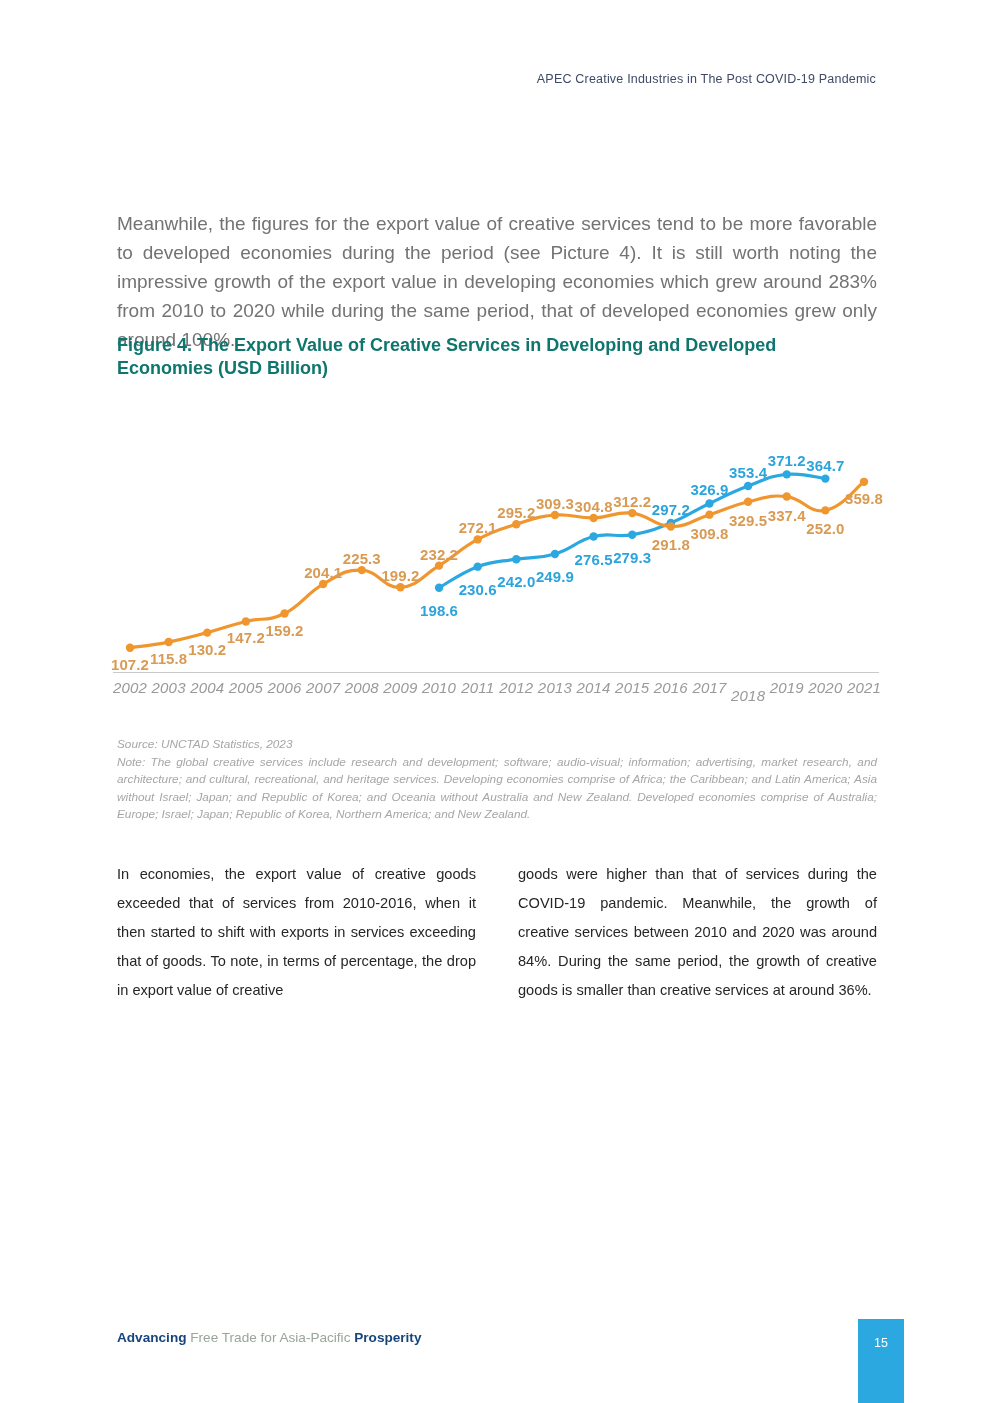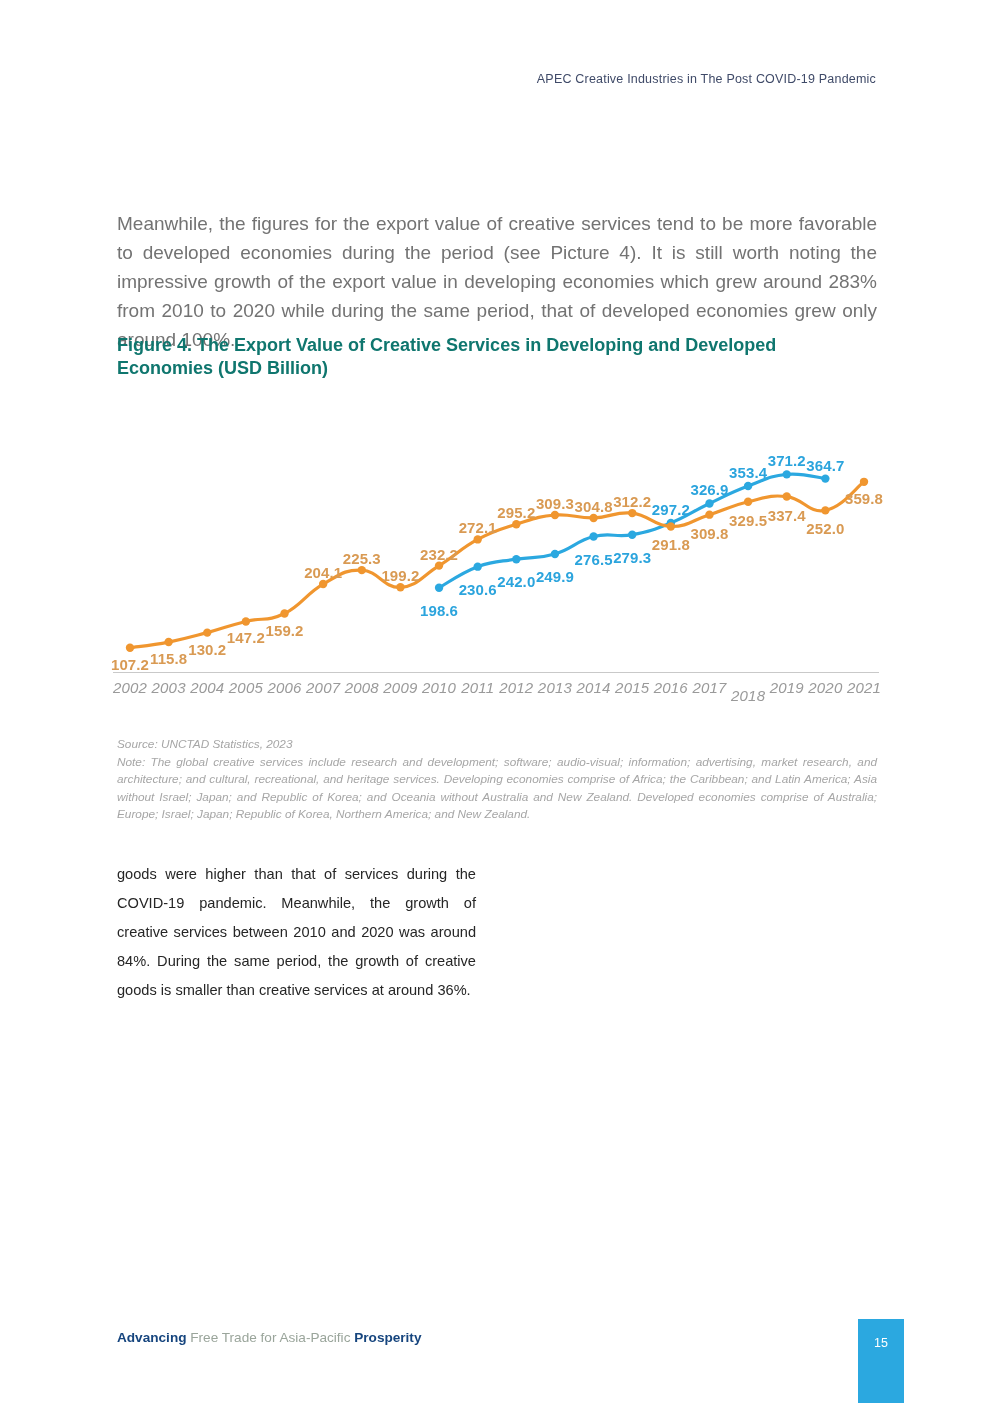--- a/index.html
+++ b/index.html
@@ -307,20 +307,21 @@
         <div class="xtick" style="left: 754px; top: 4px;">2021</div>
       </div>
   </div>
 
   <div class="source-note">
     <span class="src">Source: UNCTAD Statistics, 2023</span>
     <span>Note: The global creative services include research and development; software; audio-visual; information; advertising, market research, and architecture; and cultural, recreational, and heritage services. Developing economies comprise of Africa; the Caribbean; and Latin America; Asia without Israel; Japan; and Republic of Korea; and Oceania without Australia and New Zealand. Developed economies comprise of Australia; Europe; Israel; Japan; Republic of Korea, Northern America; and New Zealand.</span>
   </div>
 
   <div class="cols">
+    <div class="col">In economies, the export value of creative goods exceeded that of services from 2010-2016, when it then started to shift with exports in services exceeding that of goods. To note, in terms of percentage, the drop in export value of creative</div>
     <div class="col">goods were higher than that of services during the COVID-19 pandemic. Meanwhile, the growth of creative services between 2010 and 2020 was around 84%. During the same period, the growth of creative goods is smaller than creative services at around 36%.</div>
   </div>
 
   <div class="footer-tag">
     <span class="ft-a">Advancing</span><span class="ft-b"> Free Trade for Asia-Pacific </span><span class="ft-c">Prosperity</span>
   </div>
 
   <div class="page-num-box">15</div>
 
 </div>

